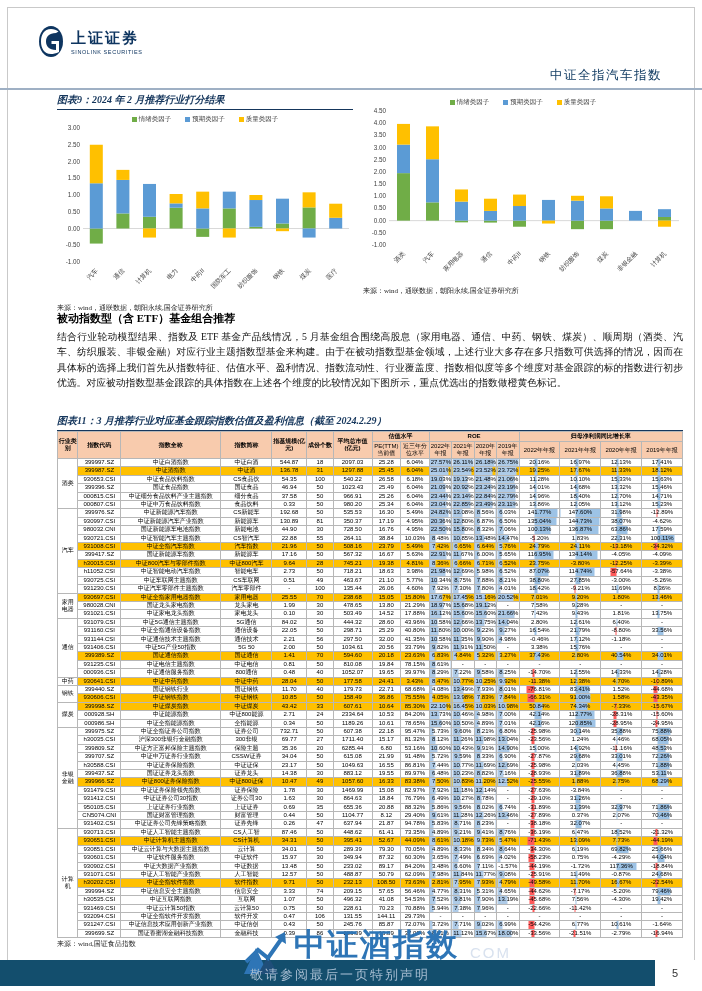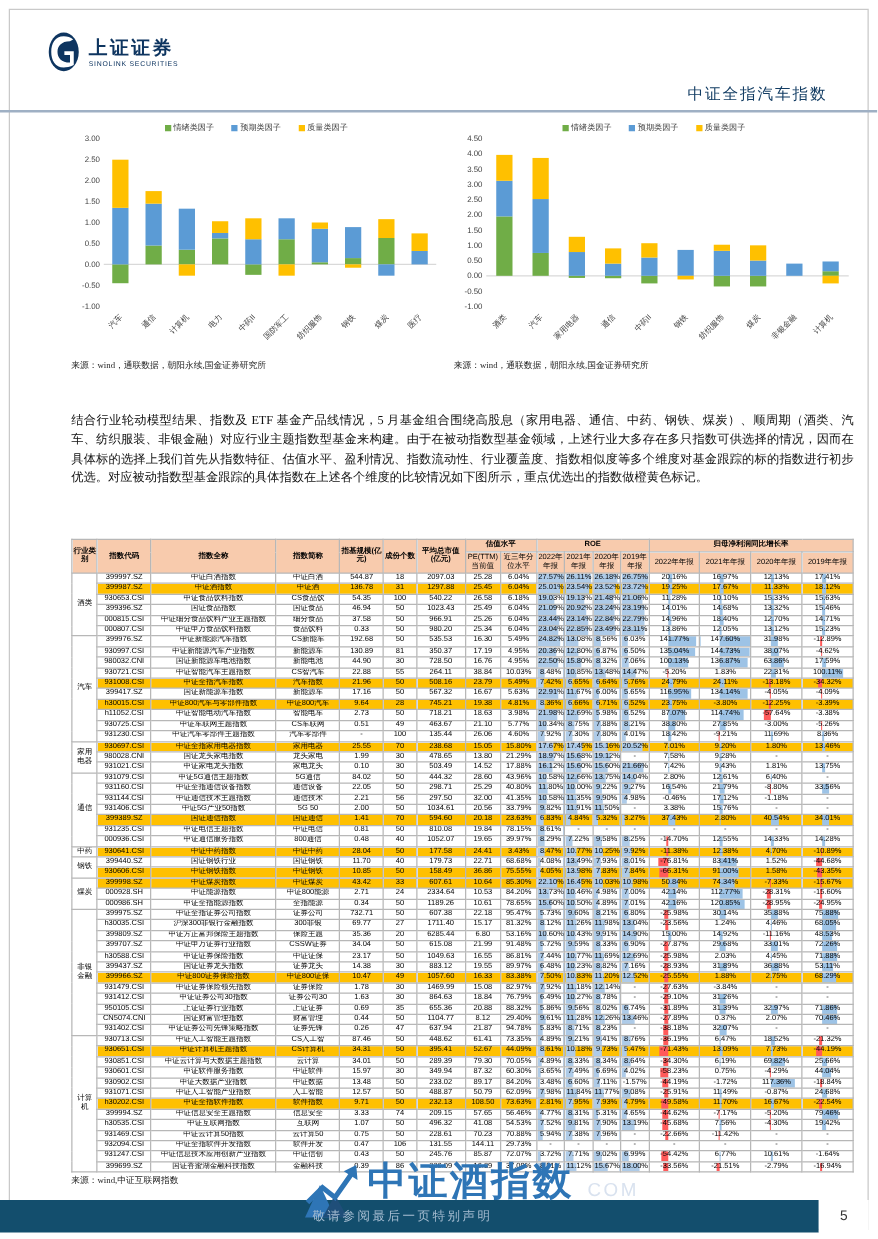--- a/index.html
+++ b/index.html
@@ -45,21 +45,21 @@
   table.idx tbody tr.hl td:not(.ind){background-color:#ffc000;}
   .tbl-src{position:absolute;left:57px;top:939px;font-family:"Liberation Serif",serif;font-size:7px;color:#222;}
   
   .foot-band{position:absolute;left:0;top:960px;width:655px;height:26px;background:#134e6d;}
   .page-num{position:absolute;left:655px;top:960px;width:40px;height:26px;background:#fff;
             display:flex;align-items:center;justify-content:center;font-size:11px;color:#333;}
   .wm{position:absolute;left:238px;top:928px;display:flex;align-items:flex-start;z-index:3;}
   .wm-title{font-size:31px;font-weight:bold;color:#2e75b6;letter-spacing:2px;line-height:34px;margin-left:4px;
             font-family:"Liberation Sans",sans-serif;}
   .wm-ghost{position:absolute;left:470px;top:944px;font-size:15px;color:#d9e2ef;z-index:2;letter-spacing:2px;}
-  .wm-tag{position:absolute;left:250px;top:966px;z-index:4;font-size:10px;color:#a8bed2;
+  .wm-tag{position:absolute;left:250px;top:966px;z-index:4;font-size:13px;color:#a8bed2;
           font-family:"Liberation Serif",serif;letter-spacing:2px;}
 </style>
 </head>
 <body>
 
 <div class="page">
 
   <div class="hdr-logo">
     <svg width="27" height="33" viewBox="0 0 27 33">
       <ellipse cx="13" cy="16.5" rx="12" ry="15.5" fill="#0e3560"></ellipse>
@@ -68,20 +68,21 @@
     <div class="brand-txt">
       <div class="brand-cn">上证证券</div>
       <div class="brand-en">SINOLINK SECURITIES</div>
     </div>
   </div>
   <div class="hdr-right">中证全指汽车指数</div>
   <div class="hdr-rule"></div>
 
   <div class="figures">
     <div class="figcol l">
+      <div class="fig-title">图表9：2024 年 2 月推荐行业打分结果</div>
       <div class="legend" id="legend0">
           <span class="li">
             <span class="sw" style="background: rgb(112, 173, 71);"></span>
             <span>情绪类因子</span>
           </span>
           <span class="li">
             <span class="sw" style="background: rgb(91, 155, 213);"></span>
             <span>预期类因子</span>
           </span>
           <span class="li">
@@ -206,22 +207,24 @@
             <text x="274.5" y="147" font-size="6.3" fill="#404040" text-anchor="end" transform="rotate(-45 274.5 147)">非银金融</text>
             <rect x="295" y="109.98181818181818" width="13" height="3.654545454545456" fill="#70AD47"></rect>
             <rect x="295" y="102.18545454545455" width="13" height="7.796363636363637" fill="#5B9BD5"></rect>
             <rect x="295" y="113.63636363636364" width="13" height="6.0909090909090935" fill="#FFC000"></rect>
             <text x="303.5" y="147" font-size="6.3" fill="#404040" text-anchor="end" transform="rotate(-45 303.5 147)">计算机</text>
           </svg></div>
       <div class="fig-src">来源：wind，通联数据，朝阳永续,国金证券研究所</div>
     </div>
   </div>
 
+  <div class="sec-head">被动指数型（含 ETF）基金组合推荐</div>
   <div class="sec-par">结合行业轮动模型结果、指数及 ETF 基金产品线情况，5 月基金组合围绕高股息（家用电器、通信、中药、钢铁、煤炭）、顺周期（酒类、汽车、纺织服装、非银金融）对应行业主题指数型基金来构建。由于在被动指数型基金领域，上述行业大多存在多只指数可供选择的情况，因而在具体标的选择上我们首先从指数特征、估值水平、盈利情况、指数流动性、行业覆盖度、指数相似度等多个维度对基金跟踪的标的指数进行初步优选。对应被动指数型基金跟踪的具体指数在上述各个维度的比较情况如下图所示，重点优选出的指数做橙黄色标记。</div>
 
+  <div class="tab-title">图表11：3 月推荐行业对应基金跟踪指数估值及盈利信息（截至 2024.2.29）</div>
   <div class="tbl-wrap">
     <table class="idx" id="idxTable">
         <colgroup>
           <col style="width: 20px;">
           <col style="width: 42px;">
           <col style="width: 98px;">
           <col style="width: 50px;">
           <col style="width: 34px;">
           <col style="width: 26px;">
           <col style="width: 38px;">
@@ -1294,21 +1297,21 @@
             <td style="background-image: linear-gradient(to right, rgb(174, 203, 232) 56%, transparent 56%);">15.67%</td>
             <td style="background-image: linear-gradient(to right, rgb(174, 203, 232) 64.3%, transparent 64.3%);">18.00%</td>
             <td style="background-image: linear-gradient(to right, transparent 29.4981%, rgb(255, 90, 90) 29.4981%, rgb(255, 90, 90) 38%, transparent 38%);">-33.56%</td>
             <td style="background-image: linear-gradient(to right, transparent 32.5508%, rgb(255, 90, 90) 32.5508%, rgb(255, 90, 90) 38%, transparent 38%);">-21.51%</td>
             <td style="background-image: linear-gradient(to right, transparent 37.2932%, rgb(255, 90, 90) 37.2932%, rgb(255, 90, 90) 38%, transparent 38%);">-2.79%</td>
             <td style="background-image: linear-gradient(to right, transparent 33.7085%, rgb(255, 90, 90) 33.7085%, rgb(255, 90, 90) 38%, transparent 38%);">-16.94%</td>
           </tr>
         </tbody>
       </table>
   </div>
-  <div class="tbl-src">来源：wind,中证互联网指数</div>
+  <div class="tbl-src">来源：wind,国证食品指数</div>
 
   <div class="foot-band"></div>
   <div class="wm-ghost">COM</div>
   <div class="wm">
     <svg width="52" height="50" viewBox="0 0 52 50">
       <polygon points="6,46 18,20 30,46" fill="#2e75b6"></polygon>
       <polygon points="20,46 30,28 40,46" fill="#1f4e79"></polygon>
       <polyline points="8,34 20,22 30,30 44,10" fill="none" stroke="#2e75b6" stroke-width="4"></polyline>
       <polygon points="47,4 48,16 37,9" fill="#2e75b6"></polygon>
     </svg>

